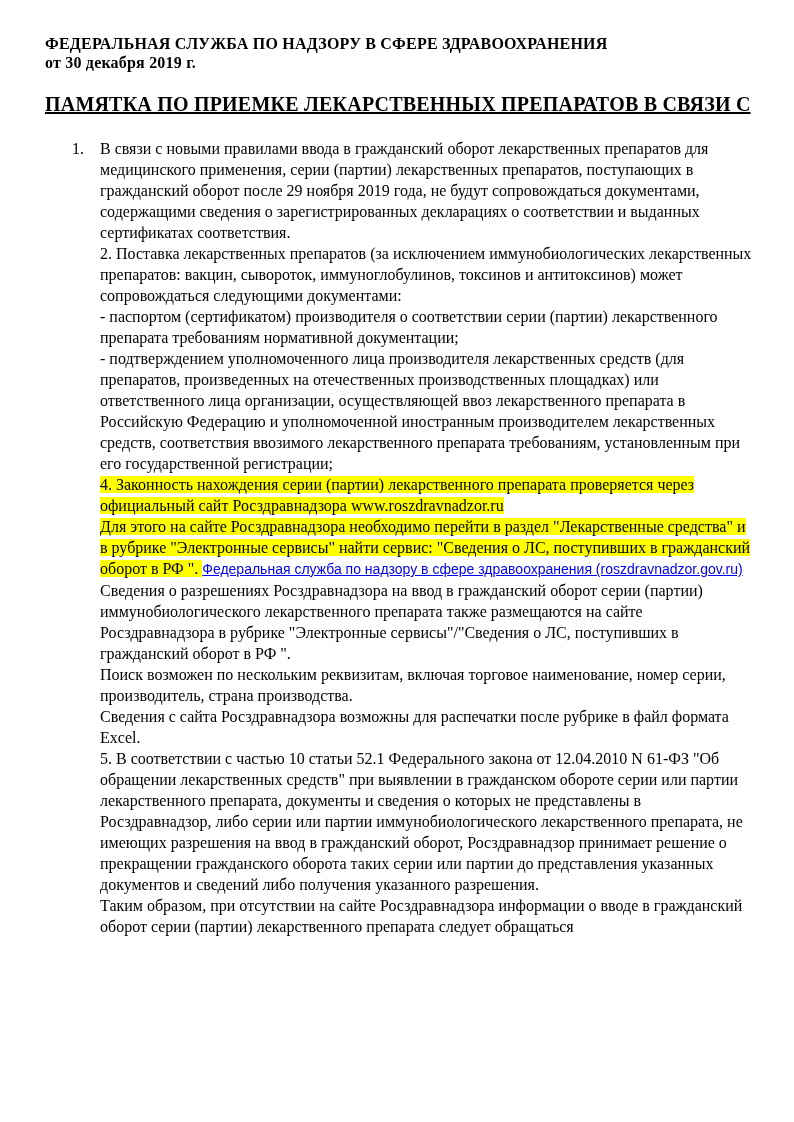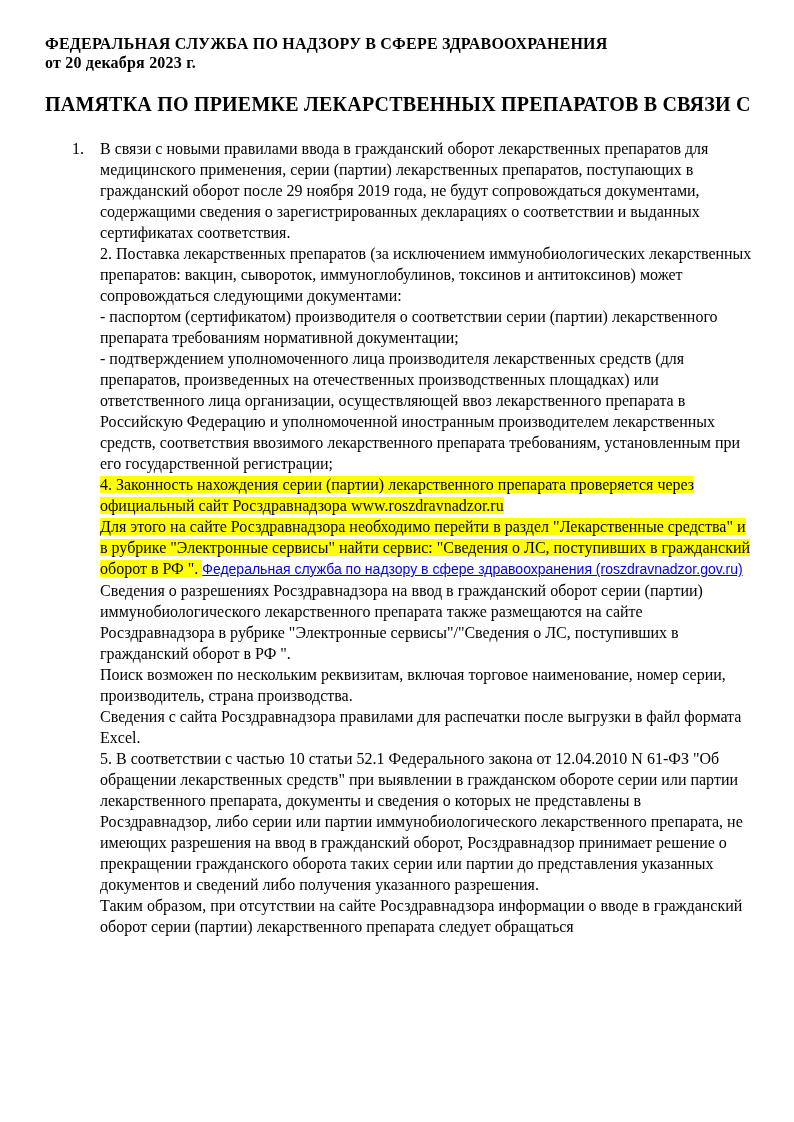--- a/index.html
+++ b/index.html
@@ -24,21 +24,21 @@
     padding: 34px 38px 16px 45px;
     background: var(--background);
   }
   .doc-header { margin-bottom: 20px; }
   .doc-header .hline {
     font-weight: bold;
     font-size: 16px;
     line-height: 19px;
     letter-spacing: 0.2px;
   }
-  .doc-title { margin-bottom: 22px; }
+  .doc-title { margin-bottom: 22px; text-decoration: underline; }
   .doc-title .tline {
     font-weight: bold;
     font-size: 20px;
     line-height: 24px;
     margin-bottom: 14px;
     letter-spacing: 0.2px;
   }
   .doc-body {
     margin-left: 55px;
     width: 656px;
@@ -61,21 +61,21 @@
     cursor: pointer;
   }
 </style>
 </head>
 <body>
 
 <div class="page">
 
   <div class="doc-header">
     <div class="hline">ФЕДЕРАЛЬНАЯ СЛУЖБА ПО НАДЗОРУ В СФЕРЕ ЗДРАВООХРАНЕНИЯ</div>
-    <div class="hline">от 20 декабря 2023 г.</div>
+    <div class="hline">от 30 декабря 2019 г.</div>
   </div>
 
   <div class="doc-title">
     <div class="tline">ПАМЯТКА ПО ПРИЕМКЕ ЛЕКАРСТВЕННЫХ ПРЕПАРАТОВ В СВЯЗИ С</div>
   </div>
 
   <div class="doc-body">
 
     <div class="para numbered-first">
       <span class="marker">1.</span>
@@ -94,20 +94,20 @@
     </div>
 
     <div class="para">
       <span class="hl">Для этого на сайте Росздравнадзора необходимо перейти в раздел "Лекарственные средства" и в рубрике "Электронные сервисы" найти сервис: "Сведения о ЛС, поступивших в гражданский оборот в РФ ". </span><a class="doc-link">Федеральная служба по надзору в сфере здравоохранения (roszdravnadzor.gov.ru)</a>
     </div>
 
     <div class="para">Сведения о разрешениях Росздравнадзора на ввод в гражданский оборот серии (партии) иммунобиологического лекарственного препарата также размещаются на сайте Росздравнадзора в рубрике "Электронные сервисы"/"Сведения о ЛС, поступивших в гражданский оборот в РФ ".</div>
 
     <div class="para">Поиск возможен по нескольким реквизитам, включая торговое наименование, номер серии, производитель, страна производства.</div>
 
-    <div class="para">Сведения с сайта Росздравнадзора правилами для распечатки после выгрузки в файл формата Excel.</div>
+    <div class="para">Сведения с сайта Росздравнадзора возможны для распечатки после рубрике в файл формата Excel.</div>
 
     <div class="para">5. В соответствии с частью 10 статьи 52.1 Федерального закона от 12.04.2010 N 61-ФЗ "Об обращении лекарственных средств" при выявлении в гражданском обороте серии или партии лекарственного препарата, документы и сведения о которых не представлены в Росздравнадзор, либо серии или партии иммунобиологического лекарственного препарата, не  имеющих разрешения на ввод в гражданский оборот, Росздравнадзор принимает решение о  прекращении гражданского оборота таких серии или партии до представления указанных документов и сведений либо получения указанного разрешения.</div>
 
     <div class="para">Таким образом, при отсутствии на сайте  Росздравнадзора информации о вводе в гражданский оборот серии (партии) лекарственного препарата следует обращаться</div>
 
   </div>
 </div>
 
 </body></html>

